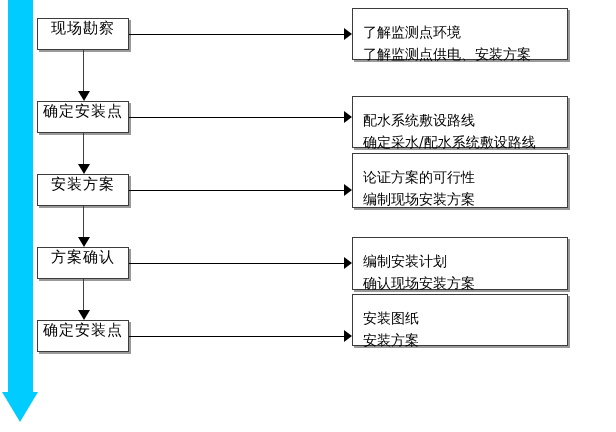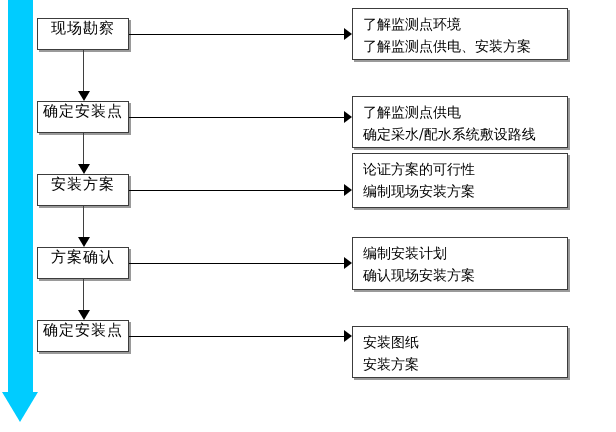--- a/index.html
+++ b/index.html
@@ -40,21 +40,21 @@
   }
 
   
   .detailbox {
     position:absolute; left:352px;
     width:216px;
     box-sizing:border-box;
     background:#ffffff;
     border:1px solid #3c3c3c;
     box-shadow:2px 2px 0 #9a9a9a;
-    padding:4px 10px;
+    padding:12px 10px;
     font-size:14px; line-height:22px;
     white-space:nowrap;
   }
 
   
   .vconn {
     position:absolute; left:77px; width:13px;
     display:flex; flex-direction:column; align-items:center;
   }
   .vline { flex:1; width:1.5px; background:#3f3f3f; }
@@ -103,21 +103,21 @@
   </div>
 
   <div class="stepbox" style="top:101px">
     <span>确定安装点</span>
   </div>
   <div class="hconn" style="top:111px">
     <i class="hline"></i>
     <i class="rhead"></i>
   </div>
   <div class="detailbox" style="top:96px;height:52px">
-    <div>了解监测点供电</div>
+    <div>配水系统敷设路线</div>
     <div>确定采水/配水系统敷设路线</div>
   </div>
   <div class="vconn" style="top:133px;height:41px">
     <i class="vline"></i>
     <i class="dhead"></i>
   </div>
 
   <div class="stepbox" style="top:174px">
     <span>安装方案</span>
   </div>
@@ -150,18 +150,18 @@
     <i class="dhead"></i>
   </div>
 
   <div class="stepbox" style="top:320px">
     <span>确定安装点</span>
   </div>
   <div class="hconn" style="top:330px">
     <i class="hline"></i>
     <i class="rhead"></i>
   </div>
-  <div class="detailbox" style="top:326px;height:52px">
+  <div class="detailbox" style="top:294px;height:52px">
     <div>安装图纸</div>
     <div>安装方案</div>
   </div>
 
 </div>
 
 </body></html>

